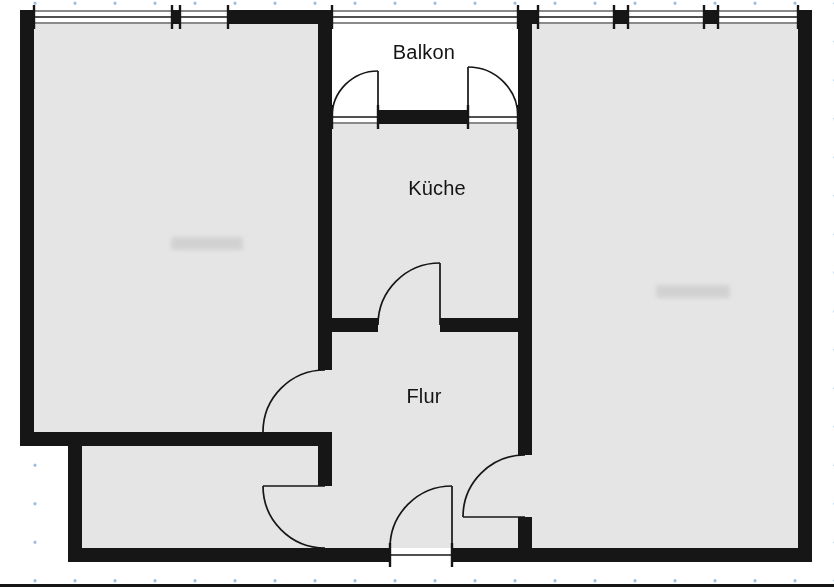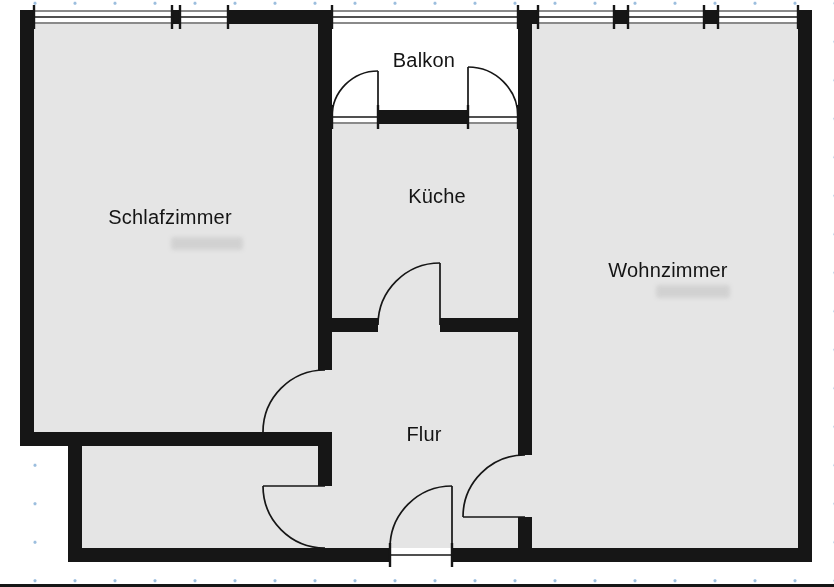--- a/index.html
+++ b/index.html
@@ -22,21 +22,20 @@
   .tick{stroke:var(--wall,#111);stroke-width:2.4;}
   .arc{stroke:var(--wall,#111);stroke-width:1.7;fill:none;}
   .leaf{stroke:var(--wall,#111);stroke-width:1.7;}
   .label{
     position:absolute;
     transform:translate(-50%,-50%);
     font-size:20px;
     color:var(--label-text,#111);
     white-space:nowrap;
     letter-spacing:.2px;
-    margin-top:8px;
   }
   .smudge{
     position:absolute;
     background:#8f8f8f;
     opacity:.22;
     filter:blur(2px);
     border-radius:3px;
   }
   .bottom-bar{
     position:absolute;left:0;bottom:0;width:834px;height:3px;
@@ -184,19 +183,17 @@
         <path class="arc" d="M525,455 A62,62 0 0 0 463,517"></path>
         <line class="leaf" x1="525" y1="517" x2="463" y2="517"></line>
       </g>
     </g>
   </svg>
 
   <div class="smudge" style="left:171px;top:237px;width:72px;height:13px"></div>
   <div class="smudge" style="left:656px;top:285px;width:74px;height:13px"></div>
 
   <div class="label" style="left:424px;top:52px">Balkon</div>
-  <div class="label" style="left:170px;top:209px">Schlafzimmer</div>
   <div class="label" style="left:437px;top:188px">Küche</div>
-  <div class="label" style="left:668px;top:262px">Wohnzimmer</div>
-  <div class="label" style="left:424px;top:426px">Flur</div>
+  <div class="label" style="left:424px;top:396px">Flur</div>
 
   <div class="bottom-bar"></div>
 </div>
 
 </body></html>

